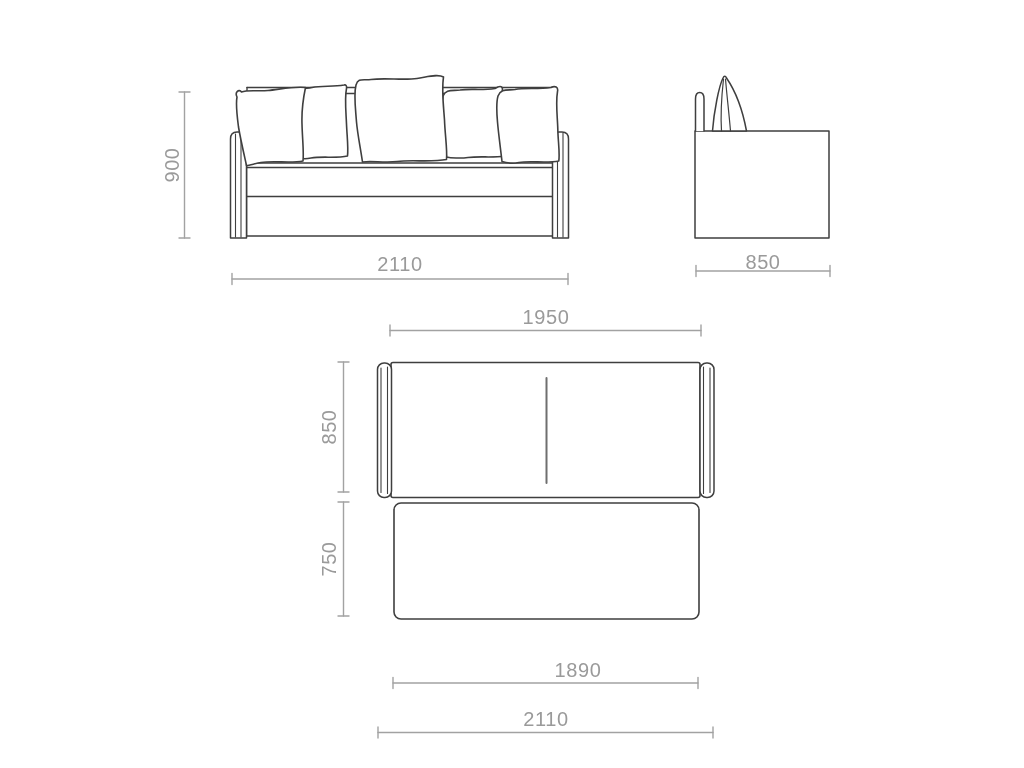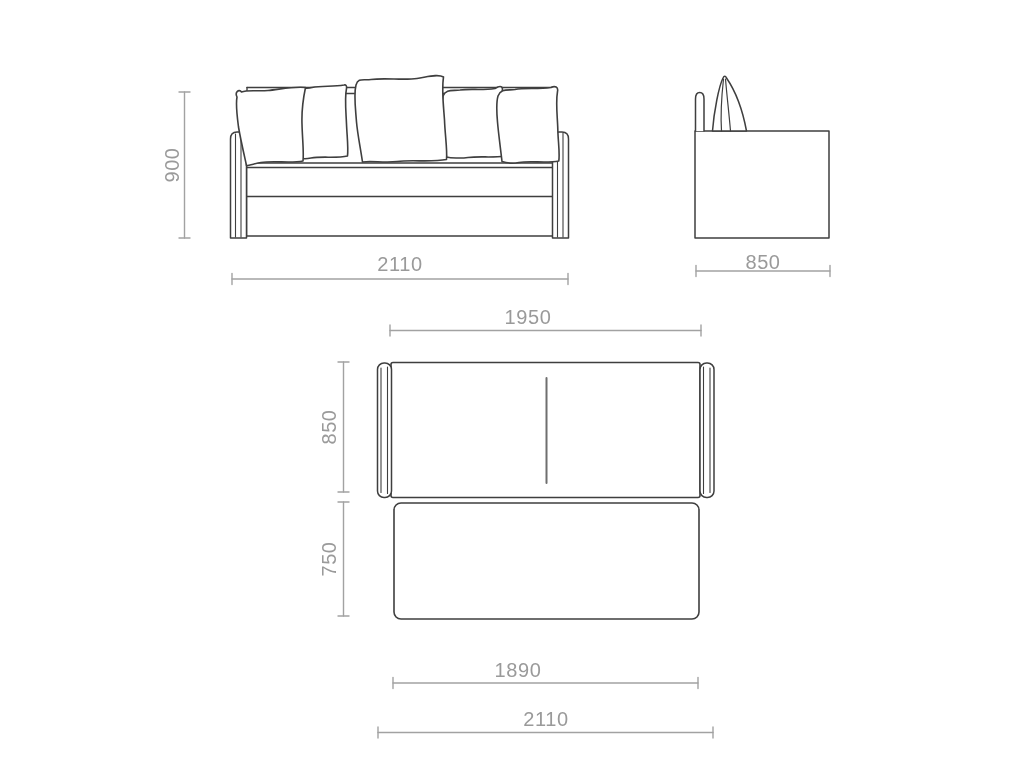--- a/index.html
+++ b/index.html
@@ -146,23 +146,23 @@
       </g>
     </g>
   </svg>
 
   <span class="dim-label vertical" style="left:172px;top:165px;">900</span>
 
   <span class="dim-label" style="left:400px;top:264px;">2110</span>
 
   <span class="dim-label" style="left:763px;top:262px;">850</span>
 
-  <span class="dim-label" style="left:528px;top:317px;">1950</span>
+  <span class="dim-label" style="left:546px;top:317px;">1950</span>
 
   <span class="dim-label vertical" style="left:329px;top:427px;">850</span>
 
   <span class="dim-label vertical" style="left:329px;top:559px;">750</span>
 
-  <span class="dim-label" style="left:518px;top:670px;">1890</span>
+  <span class="dim-label" style="left:578px;top:670px;">1890</span>
 
   <span class="dim-label" style="left:546px;top:719px;">2110</span>
 
 </div>
 
 </body></html>

